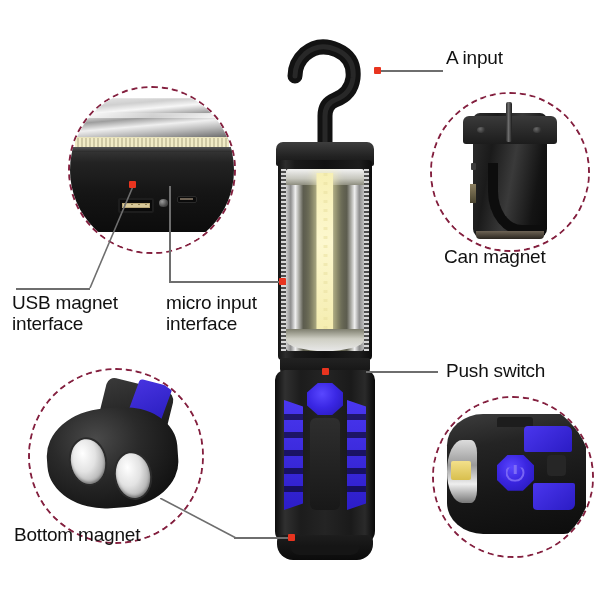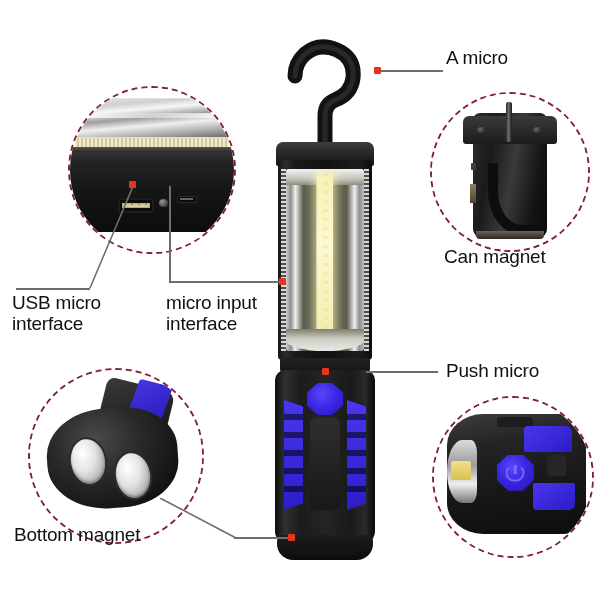--- a/index.html
+++ b/index.html
@@ -433,27 +433,27 @@
 
   <div class="leader hline" style="left:366px;top:371px;width:72px;"></div>
   <div class="dot" style="left:322px;top:368px;"></div>
 
   <svg class="abs" style="left:160px;top:498px;width:80px;height:44px;">
     <line x1="0" y1="0" x2="76" y2="40" stroke="#6e6e6e" stroke-width="1.6"></line>
   </svg>
   <div class="leader hline" style="left:234px;top:537px;width:58px;"></div>
   <div class="dot" style="left:288px;top:534px;"></div>
 
-  <div class="label" style="left:446px;top:47px;">A micro</div>
+  <div class="label" style="left:446px;top:47px;">A input</div>
 
   <div class="label" style="left:444px;top:246px;">Can magnet</div>
 
-  <div class="label" style="left:12px;top:292px;">USB micro
+  <div class="label" style="left:12px;top:292px;">USB magnet
 interface</div>
 
   <div class="label" style="left:166px;top:292px;">micro input
 interface</div>
 
-  <div class="label" style="left:446px;top:360px;">Push micro</div>
+  <div class="label" style="left:446px;top:360px;">Push switch</div>
 
   <div class="label" style="left:14px;top:524px;">Bottom magnet</div>
 
 </div>
 
 </body></html>

